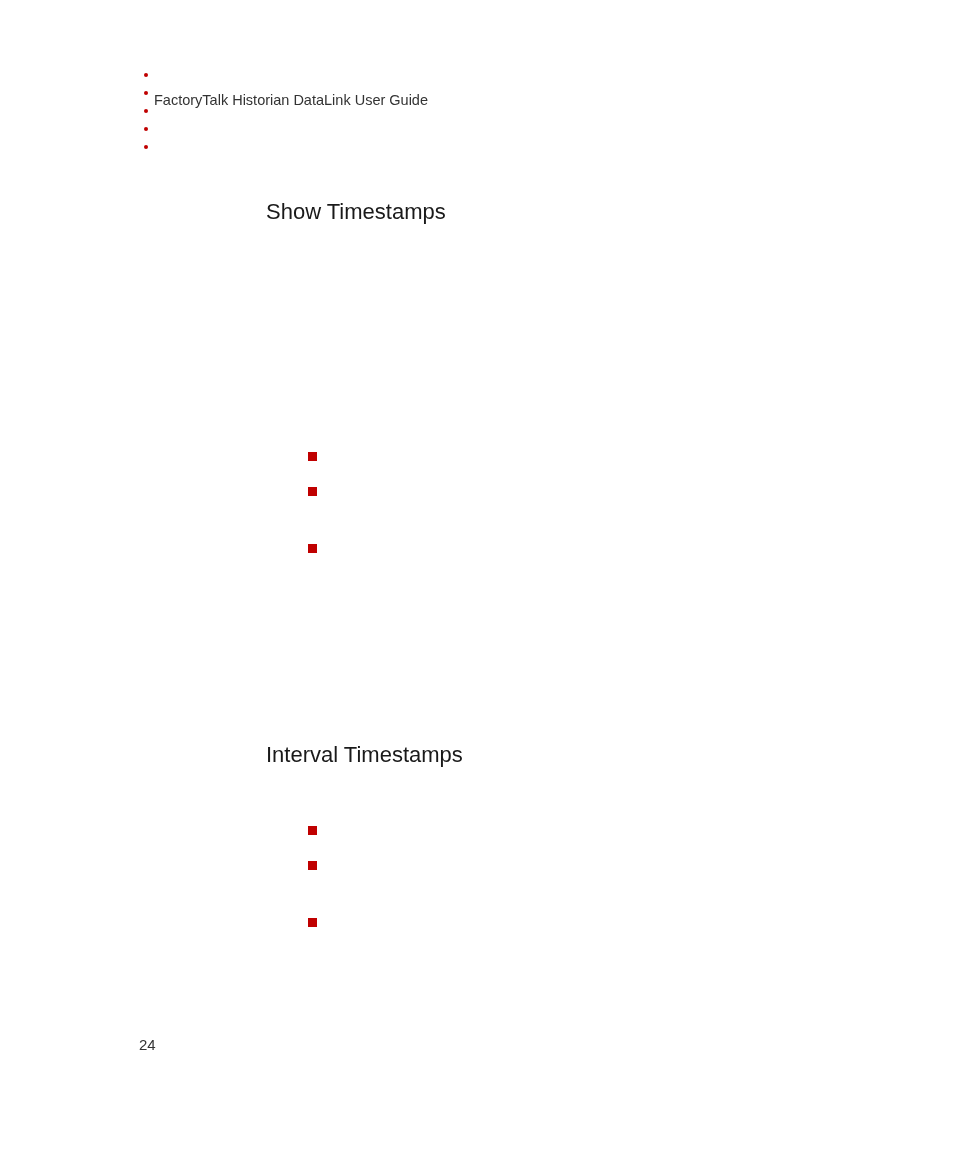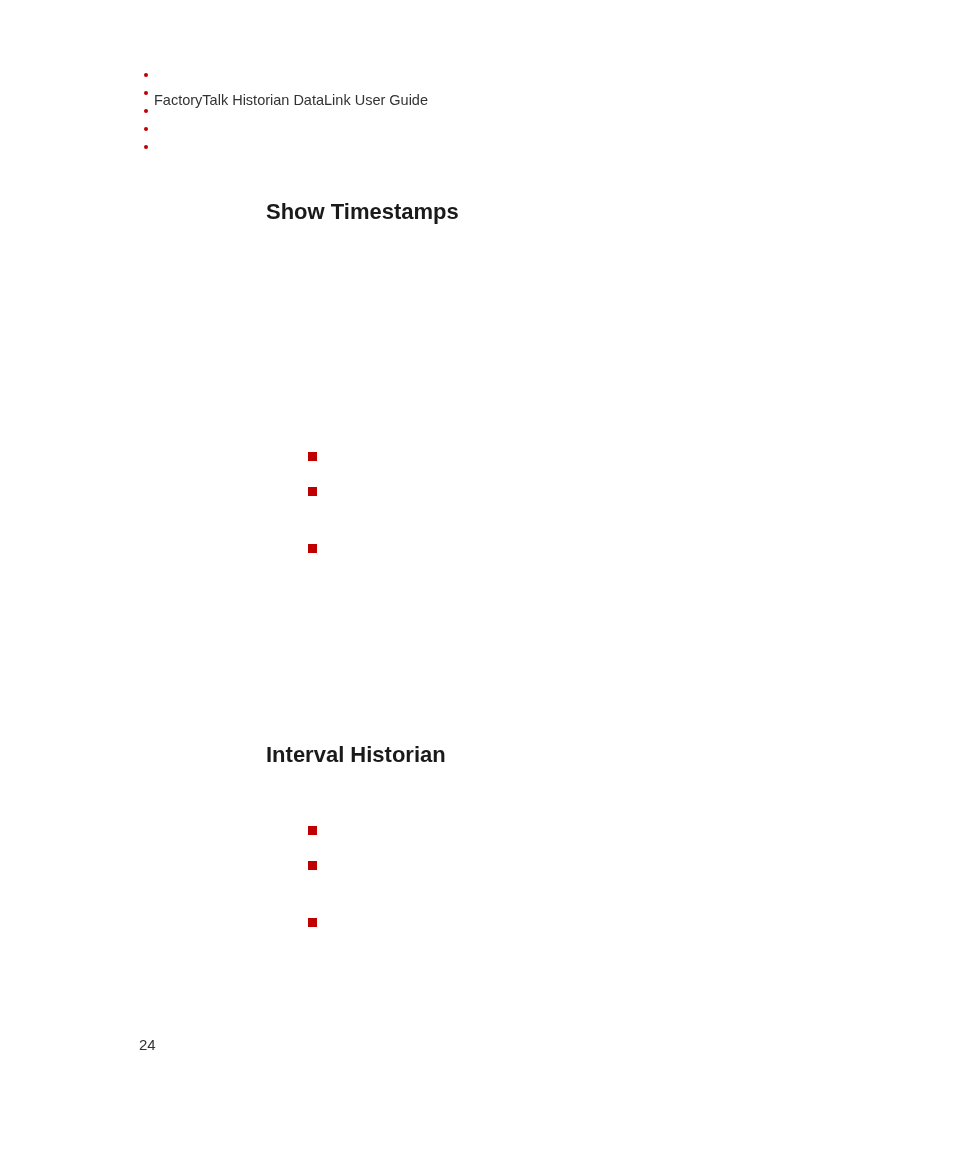--- a/index.html
+++ b/index.html
@@ -28,21 +28,21 @@
       left: 142px;
       top: 80px;
       font-size: 14.5px;
       color: #333333;
       font-weight: normal;
     }
     .heading-1 {
       position: absolute;
       left: 254px;
       font-size: 22px;
-      font-weight: bold;
+      font-weight: normal;
       color: #1a1a1a;
       text-align: center;
     }
     .h1-top { top: 187px; }
     .h1-bottom { top: 730px; }
     .bullet-list {
       position: absolute;
       left: 288px;
     }
     .list-top { top: 434px; }
@@ -88,21 +88,21 @@
     <div class="bullet-square"></div>
   </div>
   <div class="bullet-item spaced">
     <div class="bullet-square"></div>
   </div>
   <div class="bullet-item">
     <div class="bullet-square"></div>
   </div>
 </div>
 
-<h2 class="heading-1 h1-bottom">Interval Historian</h2>
+<h2 class="heading-1 h1-bottom">Interval Timestamps</h2>
 
 <div class="bullet-list list-bottom">
   <div class="bullet-item">
     <div class="bullet-square"></div>
   </div>
   <div class="bullet-item spaced">
     <div class="bullet-square"></div>
   </div>
   <div class="bullet-item">
     <div class="bullet-square"></div>

